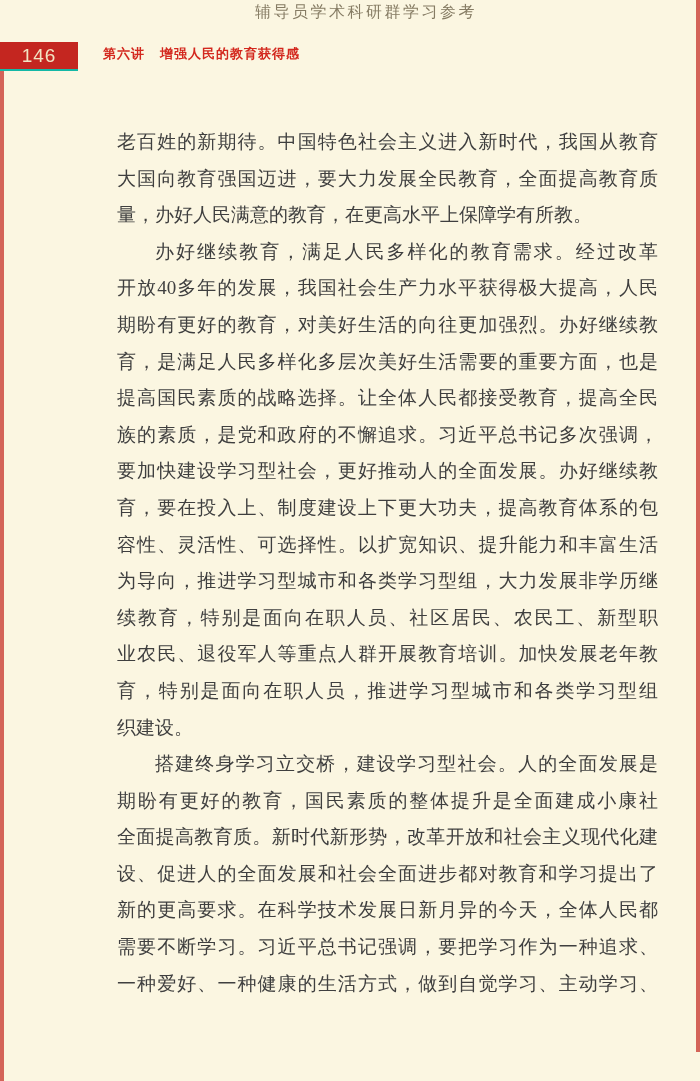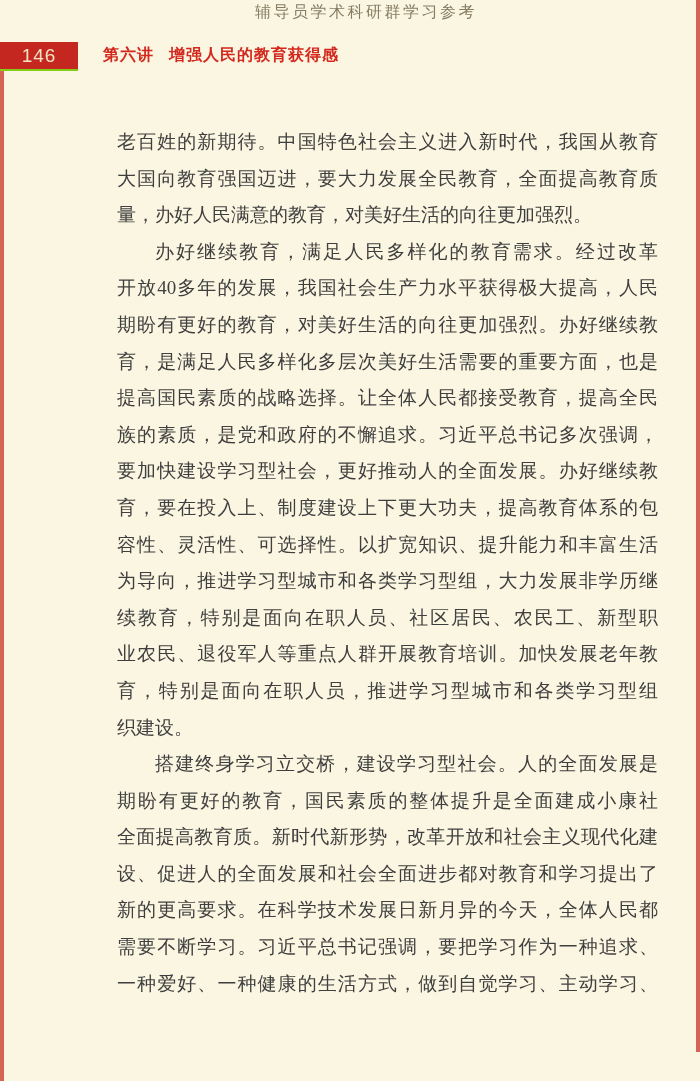--- a/index.html
+++ b/index.html
@@ -39,41 +39,41 @@
   }
 
   
   .page-num-box {
     position: absolute;
     left: 0;
     top: 42px;
     width: 78px;
     height: 27px;
     background: var(--accent-red, #c42620);
-    border-bottom: 2px solid #84cc16;
+    border-bottom: 2px solid #14b8a6;
     display: flex;
     align-items: center;
     justify-content: center;
   }
   .page-num-box .num {
     color: var(--page-number-text, #f2e4c3);
     font-family: "Liberation Sans", sans-serif;
     font-size: 19px;
     letter-spacing: 1px;
     line-height: 1;
   }
 
   
   .chapter-title {
     position: absolute;
     left: 103px;
     top: 45px;
     font-family: "Liberation Sans", "DejaVu Sans", sans-serif;
     font-weight: bold;
-    font-size: 16px;
+    font-size: 13px;
     letter-spacing: 1px;
     color: var(--title-red, #d3281e);
     white-space: nowrap;
   }
   .chapter-title .chapter-label { margin-right: 15px; }
 
   
   .body-text {
     position: absolute;
     left: 117px;
@@ -109,21 +109,21 @@
   <span class="num">146</span>
 </div>
 
 <div class="chapter-title">
   <span class="chapter-label">第六讲</span><span>增强人民的教育获得感</span>
 </div>
 
 <div class="body-text">
     <div class="line">老百姓的新期待。中国特色社会主义进入新时代，我国从教育</div>
     <div class="line">大国向教育强国迈进，要大力发展全民教育，全面提高教育质</div>
-    <div class="line nofill">量，办好人民满意的教育，对美好生活的向往更加强烈。</div>
+    <div class="line nofill">量，办好人民满意的教育，在更高水平上保障学有所教。</div>
     <div class="line indent">办好继续教育，满足人民多样化的教育需求。经过改革</div>
     <div class="line">开放40多年的发展，我国社会生产力水平获得极大提高，人民</div>
     <div class="line">期盼有更好的教育，对美好生活的向往更加强烈。办好继续教</div>
     <div class="line">育，是满足人民多样化多层次美好生活需要的重要方面，也是</div>
     <div class="line">提高国民素质的战略选择。让全体人民都接受教育，提高全民</div>
     <div class="line">族的素质，是党和政府的不懈追求。习近平总书记多次强调，</div>
     <div class="line">要加快建设学习型社会，更好推动人的全面发展。办好继续教</div>
     <div class="line">育，要在投入上、制度建设上下更大功夫，提高教育体系的包</div>
     <div class="line">容性、灵活性、可选择性。以扩宽知识、提升能力和丰富生活</div>
     <div class="line">为导向，推进学习型城市和各类学习型组，大力发展非学历继</div>

